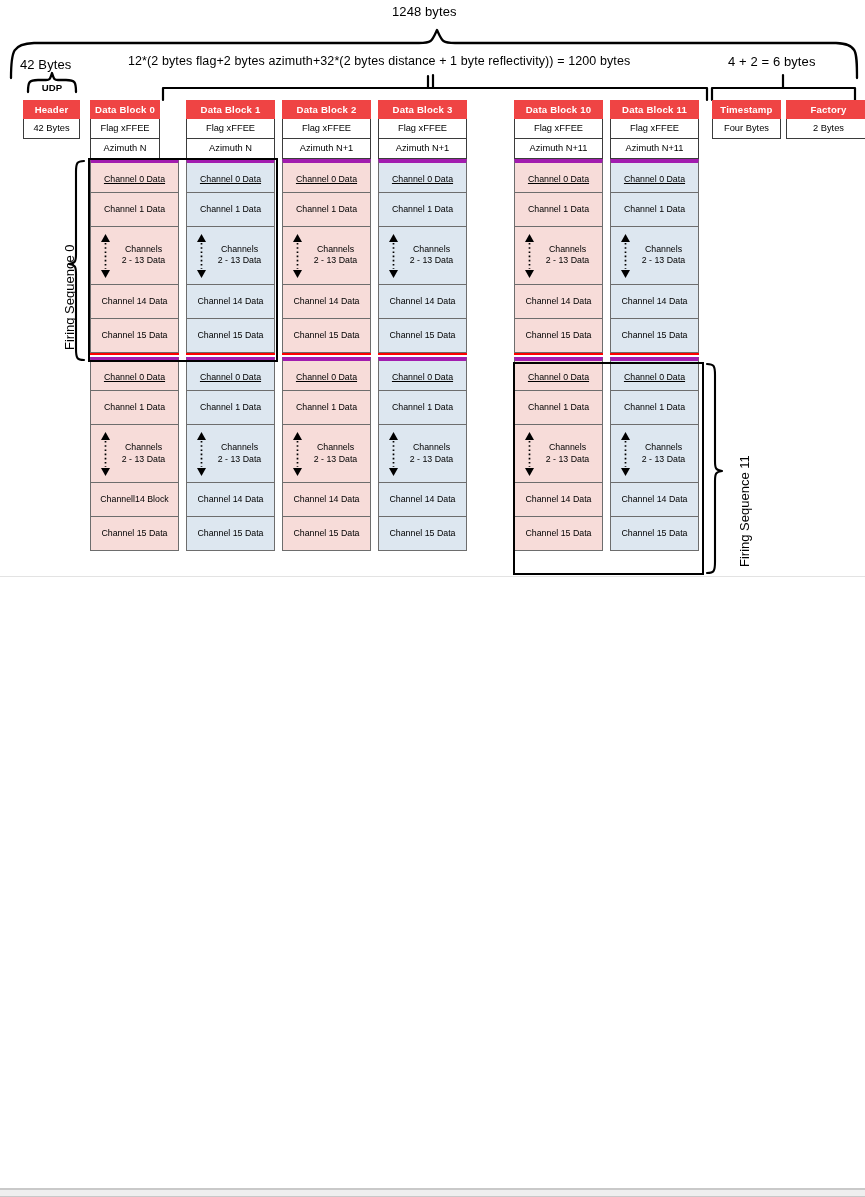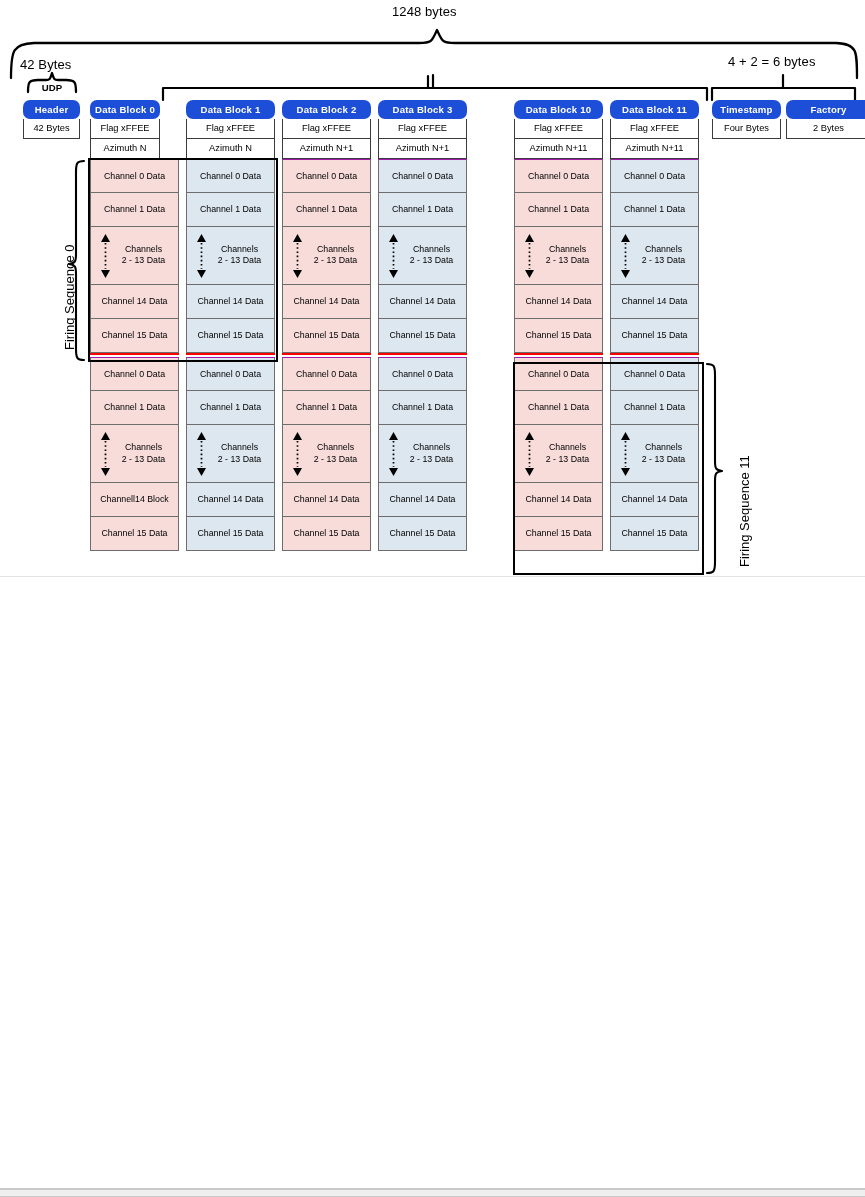--- a/index.html
+++ b/index.html
@@ -46,31 +46,30 @@
   .span-label.small { font-size: 12.5px; }
 
   
   .col {
     position: absolute;
     box-sizing: border-box;
   }
 
   .cap {
     box-sizing: border-box;
-    background: #1d4ed8;
+    background: #ef4444;
     color: #ffffff;
     font-size: 9.6px;
     font-weight: bold;
     height: 19px;
     line-height: 19px;
     text-align: center;
     letter-spacing: .2px;
     white-space: nowrap;
     overflow: hidden;
-    border-radius: 7px;
   }
 
   .plain {
     box-sizing: border-box;
     background: #ffffff;
     border: 1px solid #3b3b3b;
     border-top: none;
     font-size: 9.3px;
     height: 20px;
     line-height: 18px;
@@ -82,21 +81,21 @@
   .chan {
     box-sizing: border-box;
     border: 1px solid #6d6d6d;
     border-top: none;
     font-size: 8.8px;
     text-align: center;
     position: relative;
     white-space: nowrap;
     overflow: hidden;
   }
-  .chan.first { border-top: 1px solid #a21caf; }
+  .chan.first { border-top: 4px solid #a21caf; text-decoration: underline; }
   .chan.h34 { height: 34px; line-height: 33px; }
   .chan.h58 { height: 58px; line-height: 1.28; }
   .chan.pink { background: #f7dcd9; }
   .chan.blue { background: #dde7f0; }
 
   .chan.h58 .twoline {
     position: absolute;
     left: 0; right: 0;
     top: 50%;
     transform: translateY(-50%);
@@ -197,20 +196,21 @@
     <g fill="none" stroke="#000" stroke-width="2.1" stroke-linecap="round" stroke-linejoin="round">
       <path d="M707,364 C714,364 715,366 715,375 L715,461 C715,469 716,470 722,471
                C716,472 715,473 715,481 L715,562 C715,571 714,573 707,573"></path>
     </g>
   </svg>
 
   <div class="span-label big" style="left:392px; top:4px;">1248 bytes</div>
 
   <div class="span-label big" style="left:20px; top:57px;">42 Bytes</div>
 
+  <div class="span-label small" style="left:128px; top:54px;">12*(2 bytes flag+2 bytes azimuth+32*(2 bytes distance + 1 byte reflectivity)) = 1200 bytes</div>
 
   <div class="span-label big" style="left:728px; top:54px;">4 + 2 = 6  bytes</div>
 
   <div class="udp-label" style="left:28px; top:82px; width:48px;">UDP</div>
 
   <div class="col" style="left:23px; top:100px; width:57px;">
     <div class="cap">Header</div>
     <div class="plain">42 Bytes</div>
   </div>
 

